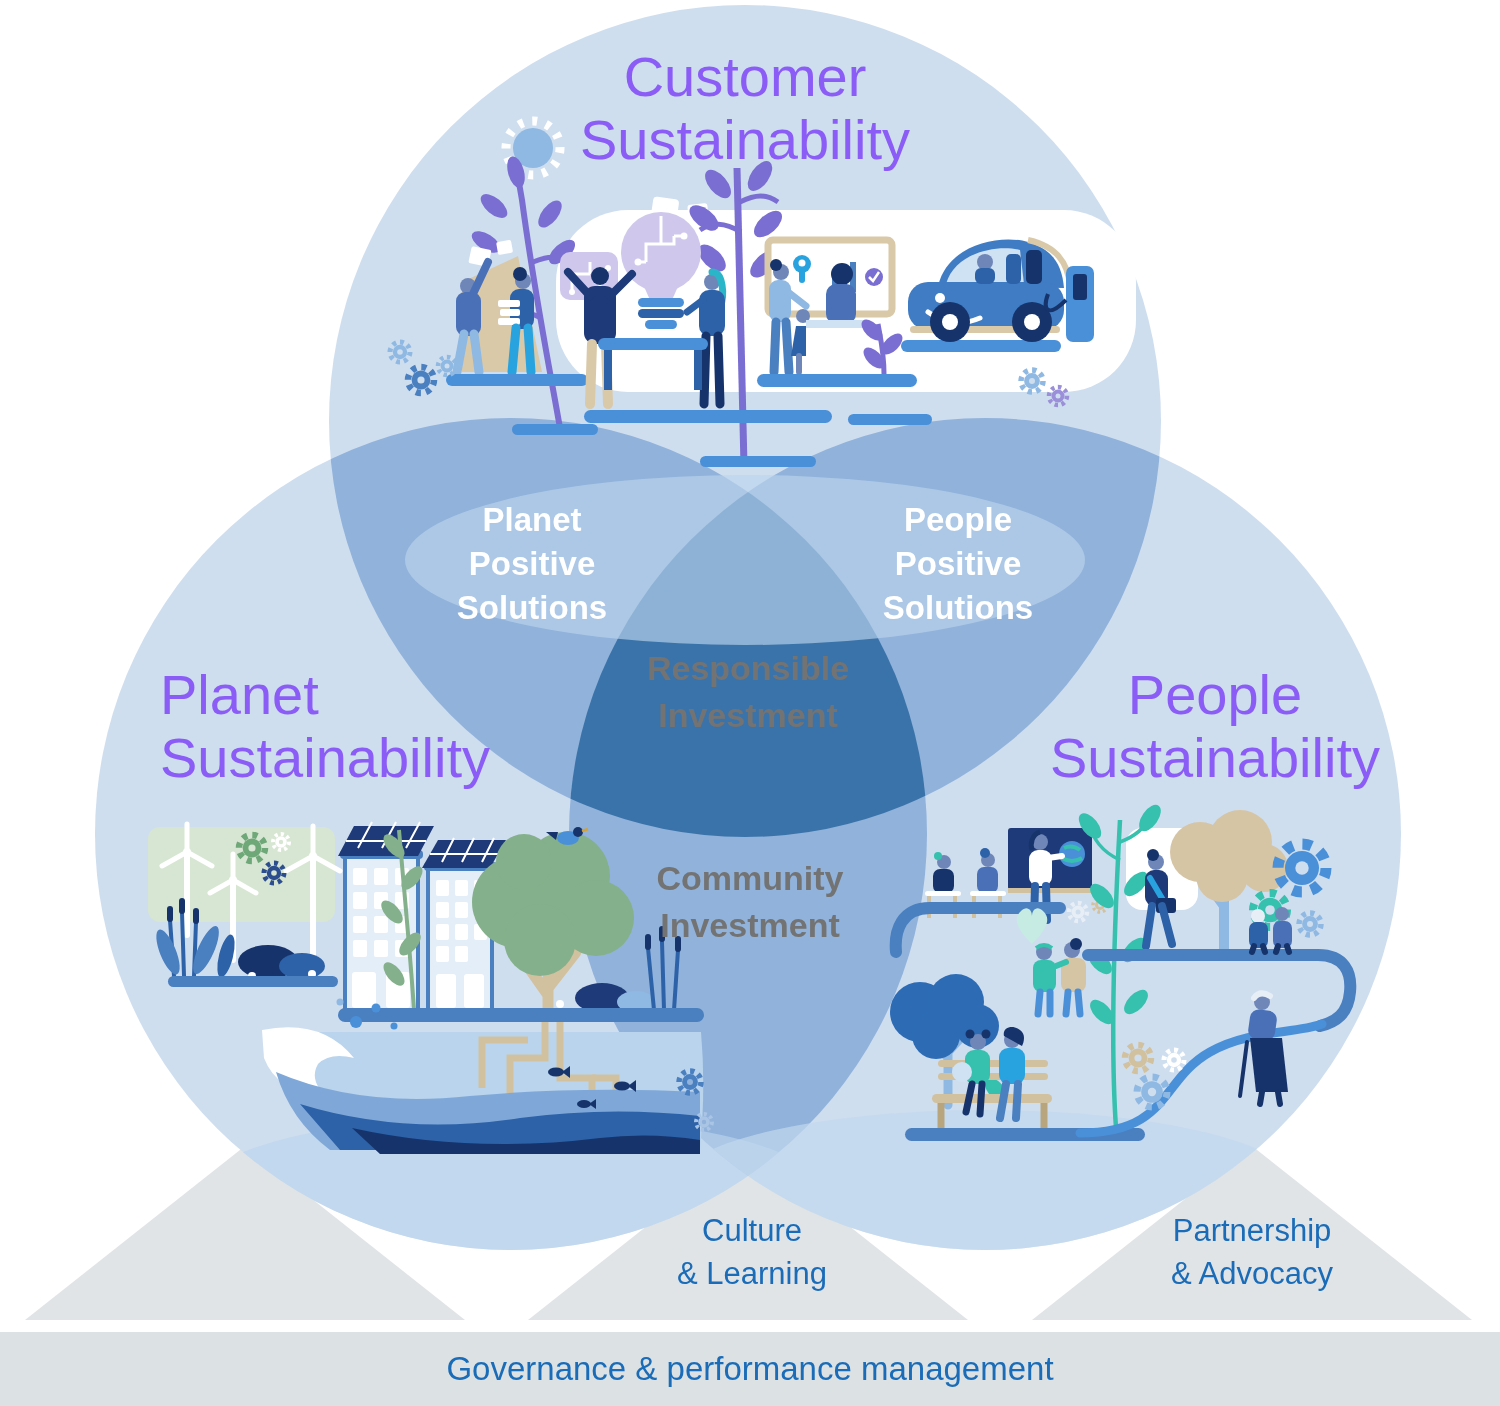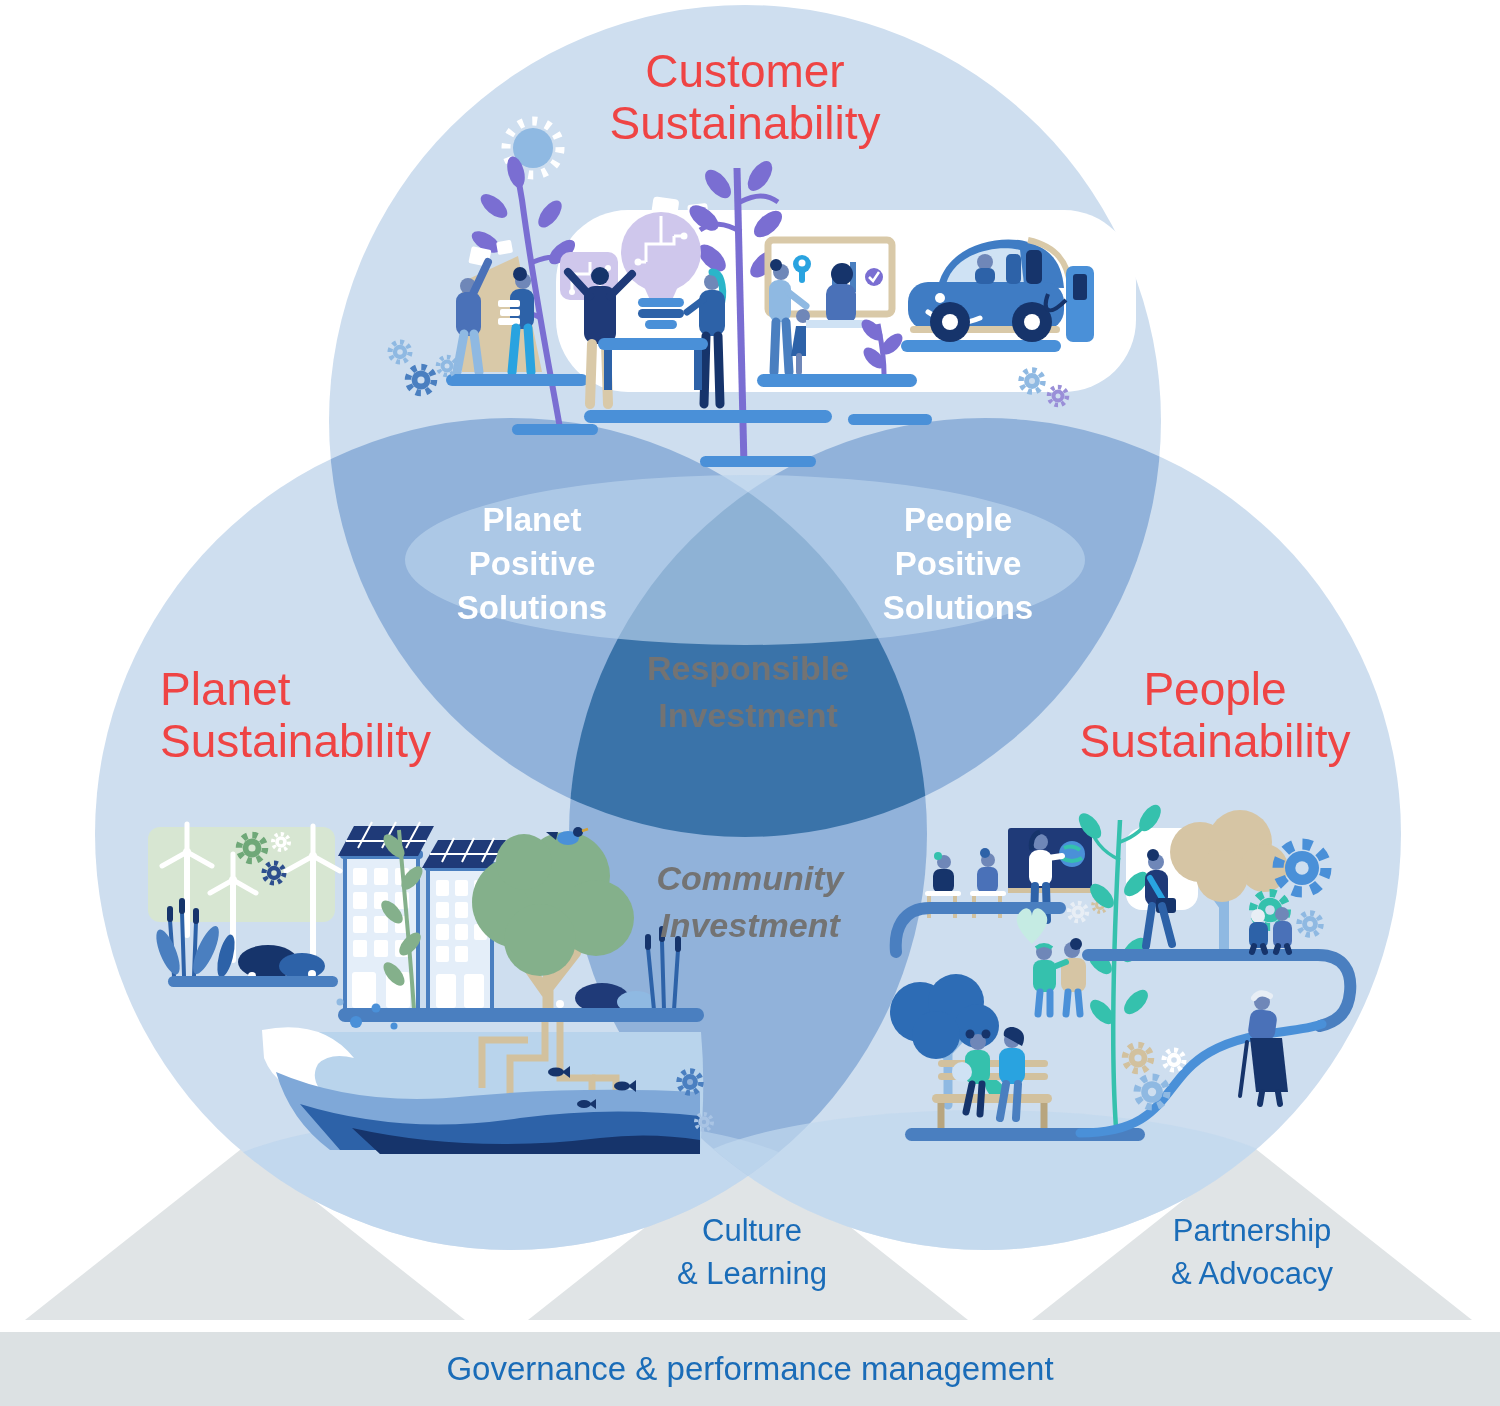--- a/index.html
+++ b/index.html
@@ -1,19 +1,19 @@
 <!DOCTYPE html>
 <html><head>
 <meta charset="utf-8">
 <style>
   html,body{margin:0;padding:0;background:#ffffff;}
   .stage{position:relative;width:1500px;height:1406px;font-family:"Liberation Sans",sans-serif;overflow:hidden;background:#fff;}
   .stage svg{position:absolute;left:0;top:0;}
   .label{position:absolute;white-space:pre-line;text-align:center;transform:translateX(-50%);}
-  .circle-title{font-size:46px;line-height:1.12;color:#ef4444;letter-spacing:0;}
+  .circle-title{font-size:56px;line-height:1.12;color:#8b5cf6;letter-spacing:0;}
   .circle-title.left-align{text-align:left;transform:none;}
   .overlap-label{font-size:33px;line-height:1.33;font-weight:700;color:#ffffff;}
   .center-label{font-size:34px;line-height:1.38;font-weight:700;color:#737373;}
   .tri-label{font-size:31px;line-height:1.38;color:#1a6cb8;}
   .gov-label{font-size:33px;color:#1a6cb8;white-space:nowrap;}
 </style>
 </head>
 <body>
 
 <div class="stage">
@@ -566,21 +566,21 @@
 Sustainability</div>
 
 <div class="label overlap-label" style="left:532px;top:498px;">Planet
 Positive
 Solutions</div>
 <div class="label overlap-label" style="left:958px;top:498px;">People
 Positive
 Solutions</div>
 <div class="label center-label" style="left:748px;top:645px;">Responsible
 Investment</div>
-<div class="label center-label" style="left:750px;top:855px;font-style:italic;">Community
+<div class="label center-label" style="left:750px;top:855px;">Community
 Investment</div>
 
 <div class="label tri-label" style="left:752px;top:1210px;">Culture
 &amp; Learning</div>
 <div class="label gov-label" style="left:750px;top:1350px;">Governance &amp; performance management</div>
 
 <div class="label tri-label" style="left:1252px;top:1210px;">Partnership
 &amp; Advocacy</div>
 
 </div>

